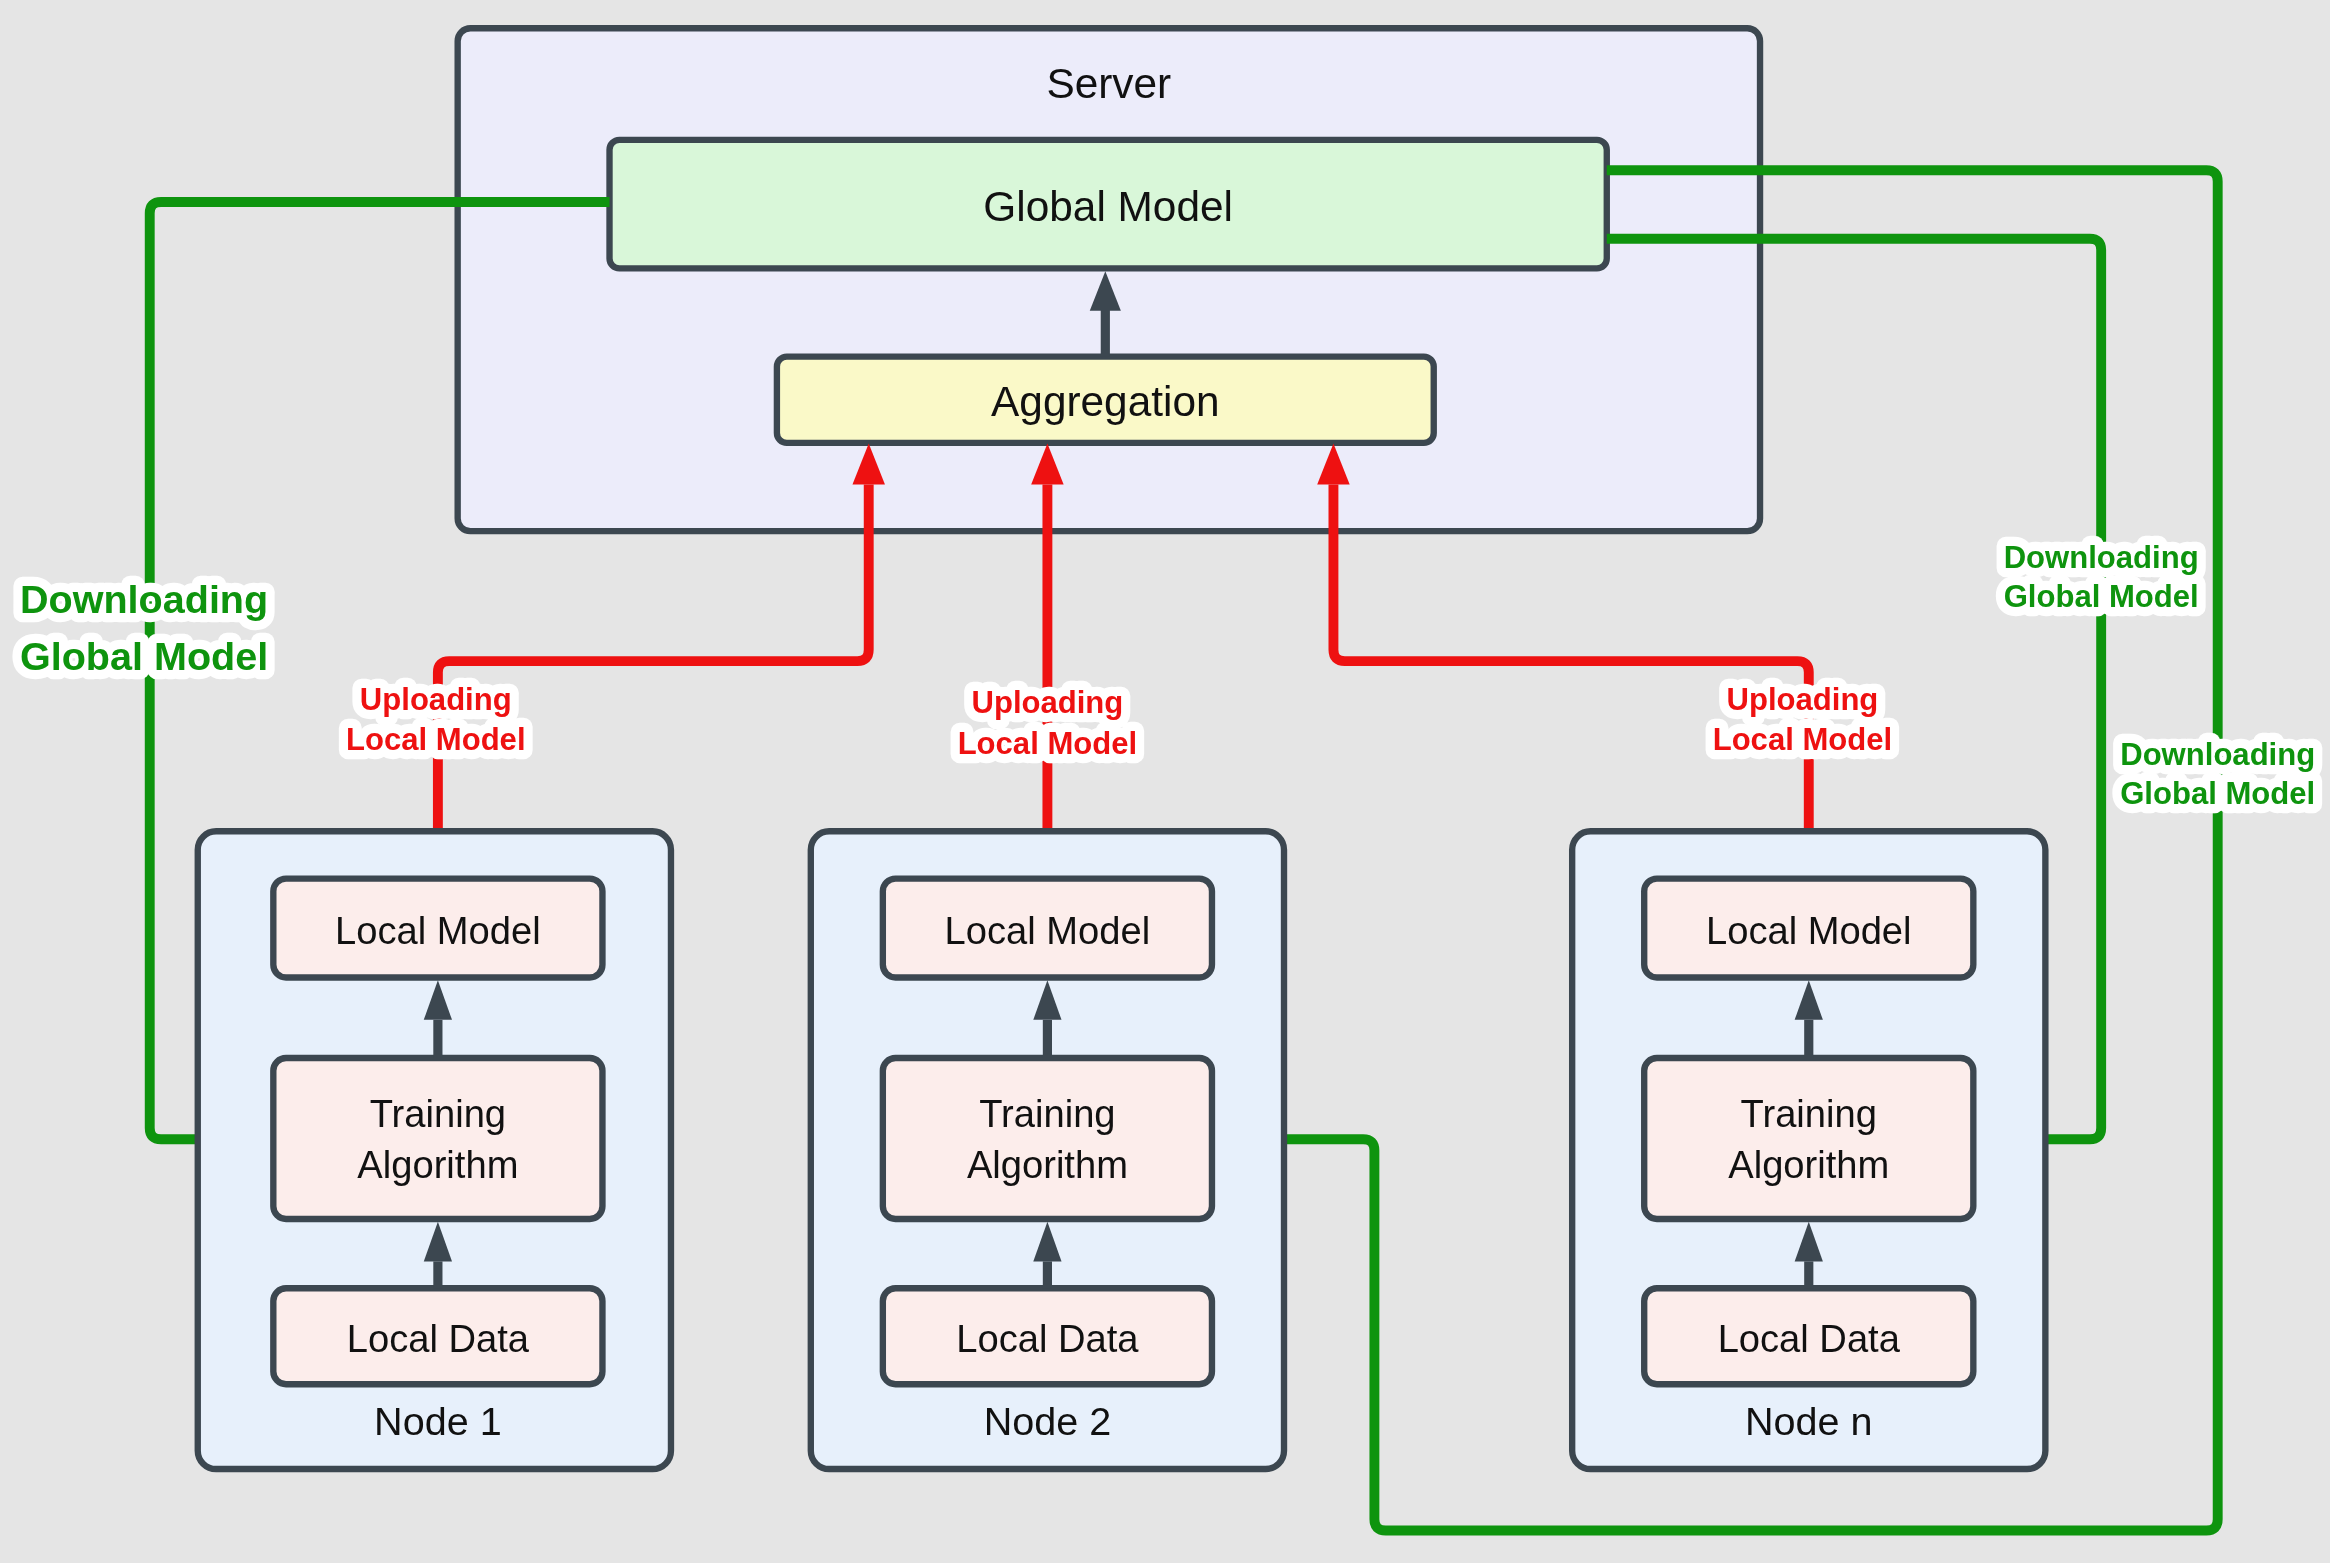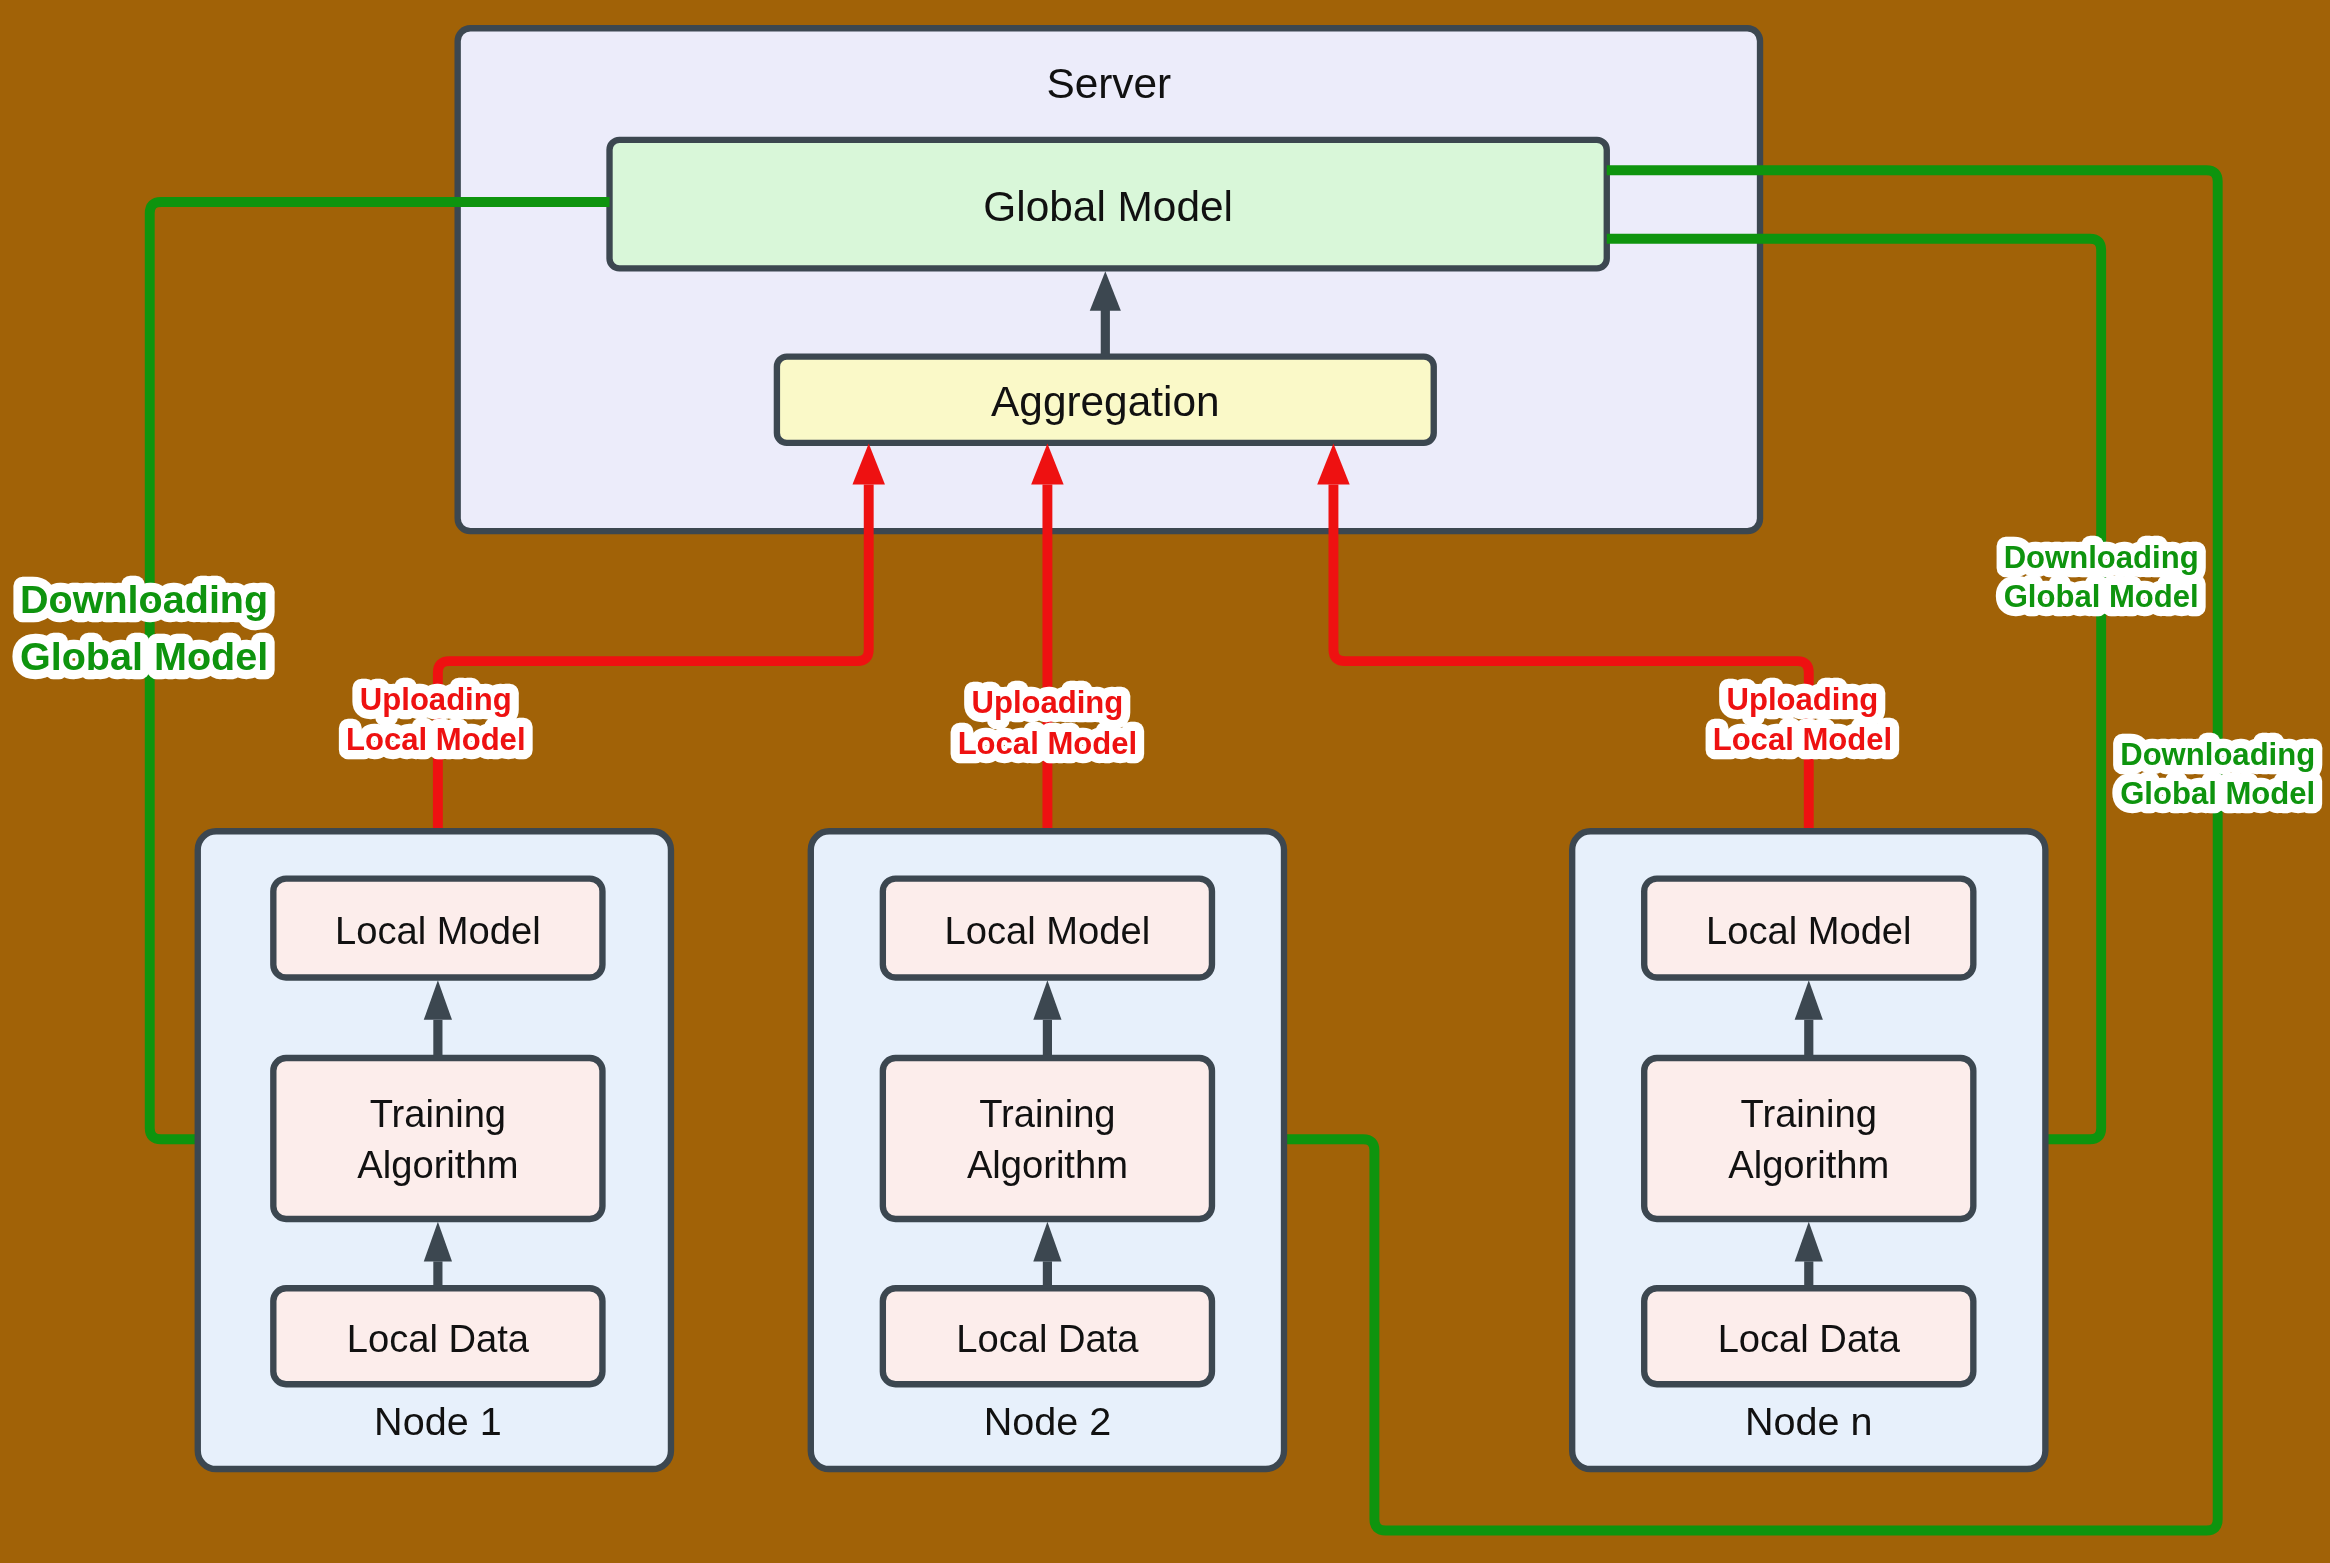--- a/index.html
+++ b/index.html
@@ -1,16 +1,16 @@
 <!DOCTYPE html>
 <html style="--c-green: #0E940E; --c-red: #EE1111; --c-dark: #3C4750; --c-server-fill: #ECECFA; --c-global-fill: #D9F7D9; --c-aggregation-fill: #FAF9C8; --c-node-fill: #E7F0FB; --c-inner-fill: #FCEDEB; --c-text-dark: #111111;font-size:11.3px"><head>
 <meta charset="utf-8">
 <style>
   html,body{margin:0;padding:0;background:#ffffff;}
-  .stage{width:100%;background:#a16207;}
+  .stage{width:100%;background:#e5e5e5;}
   svg{display:block;width:100%;height:auto;}
   .box{stroke:var(--c-dark);stroke-width:9;}
   .server-fill{fill:var(--c-server-fill);}
   .global-fill{fill:var(--c-global-fill);}
   .agg-fill{fill:var(--c-aggregation-fill);}
   .node-fill{fill:var(--c-node-fill);}
   .inner-fill{fill:var(--c-inner-fill);}
   .edge{fill:none;stroke-width:14;stroke-linecap:butt;}
   .edge-green{stroke:var(--c-green);}
   .edge-red{stroke:var(--c-red);}

